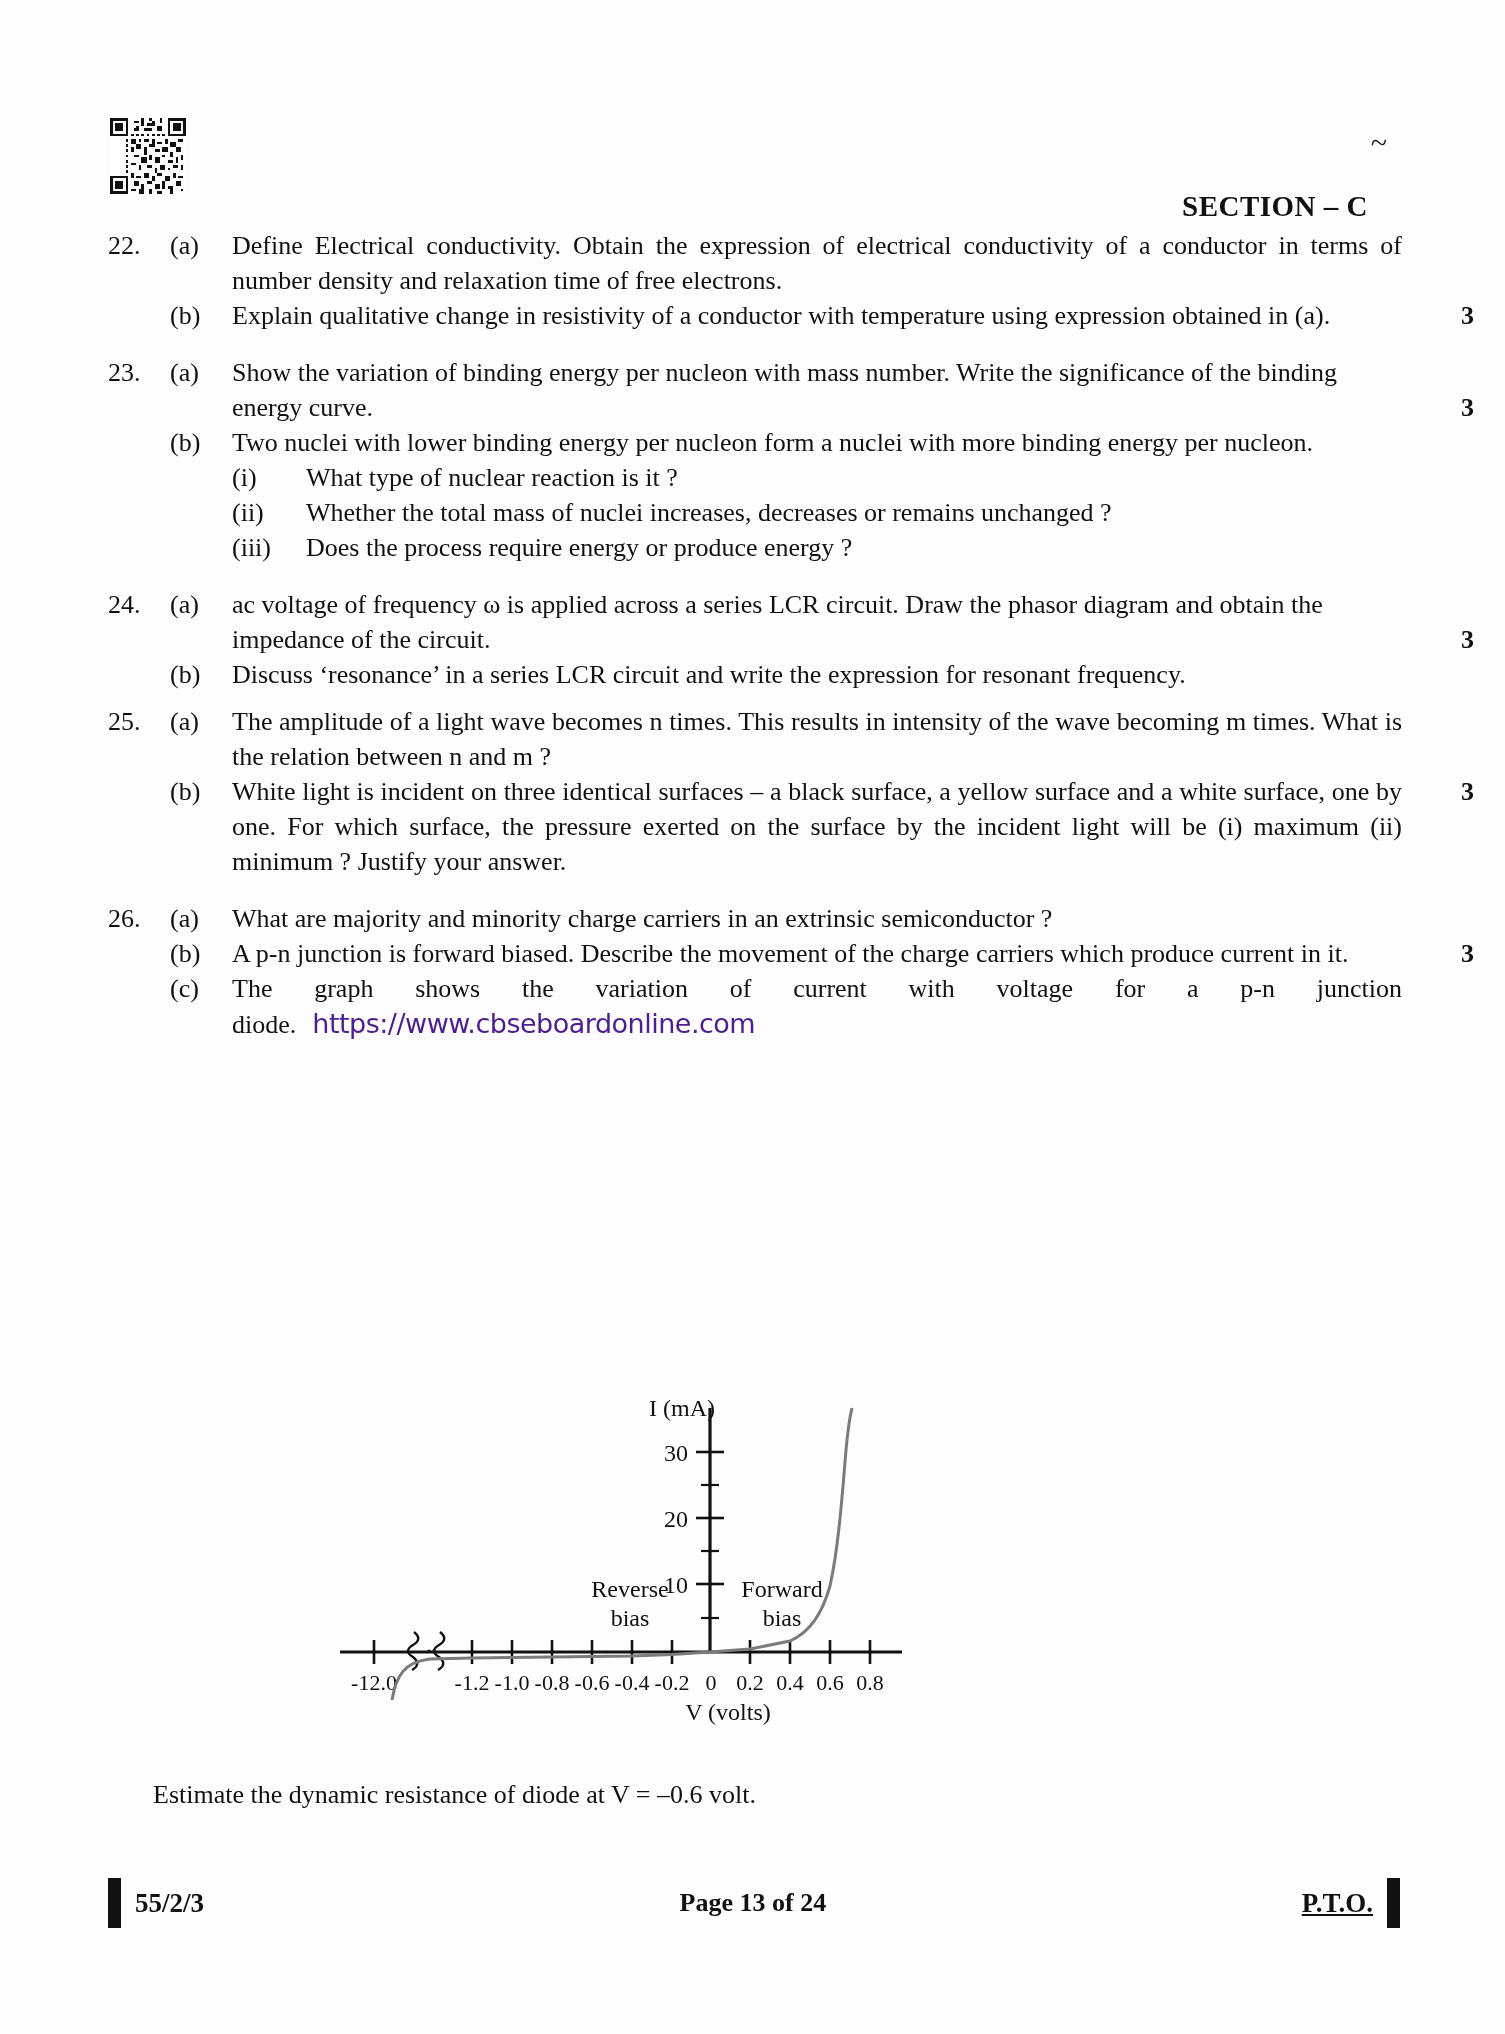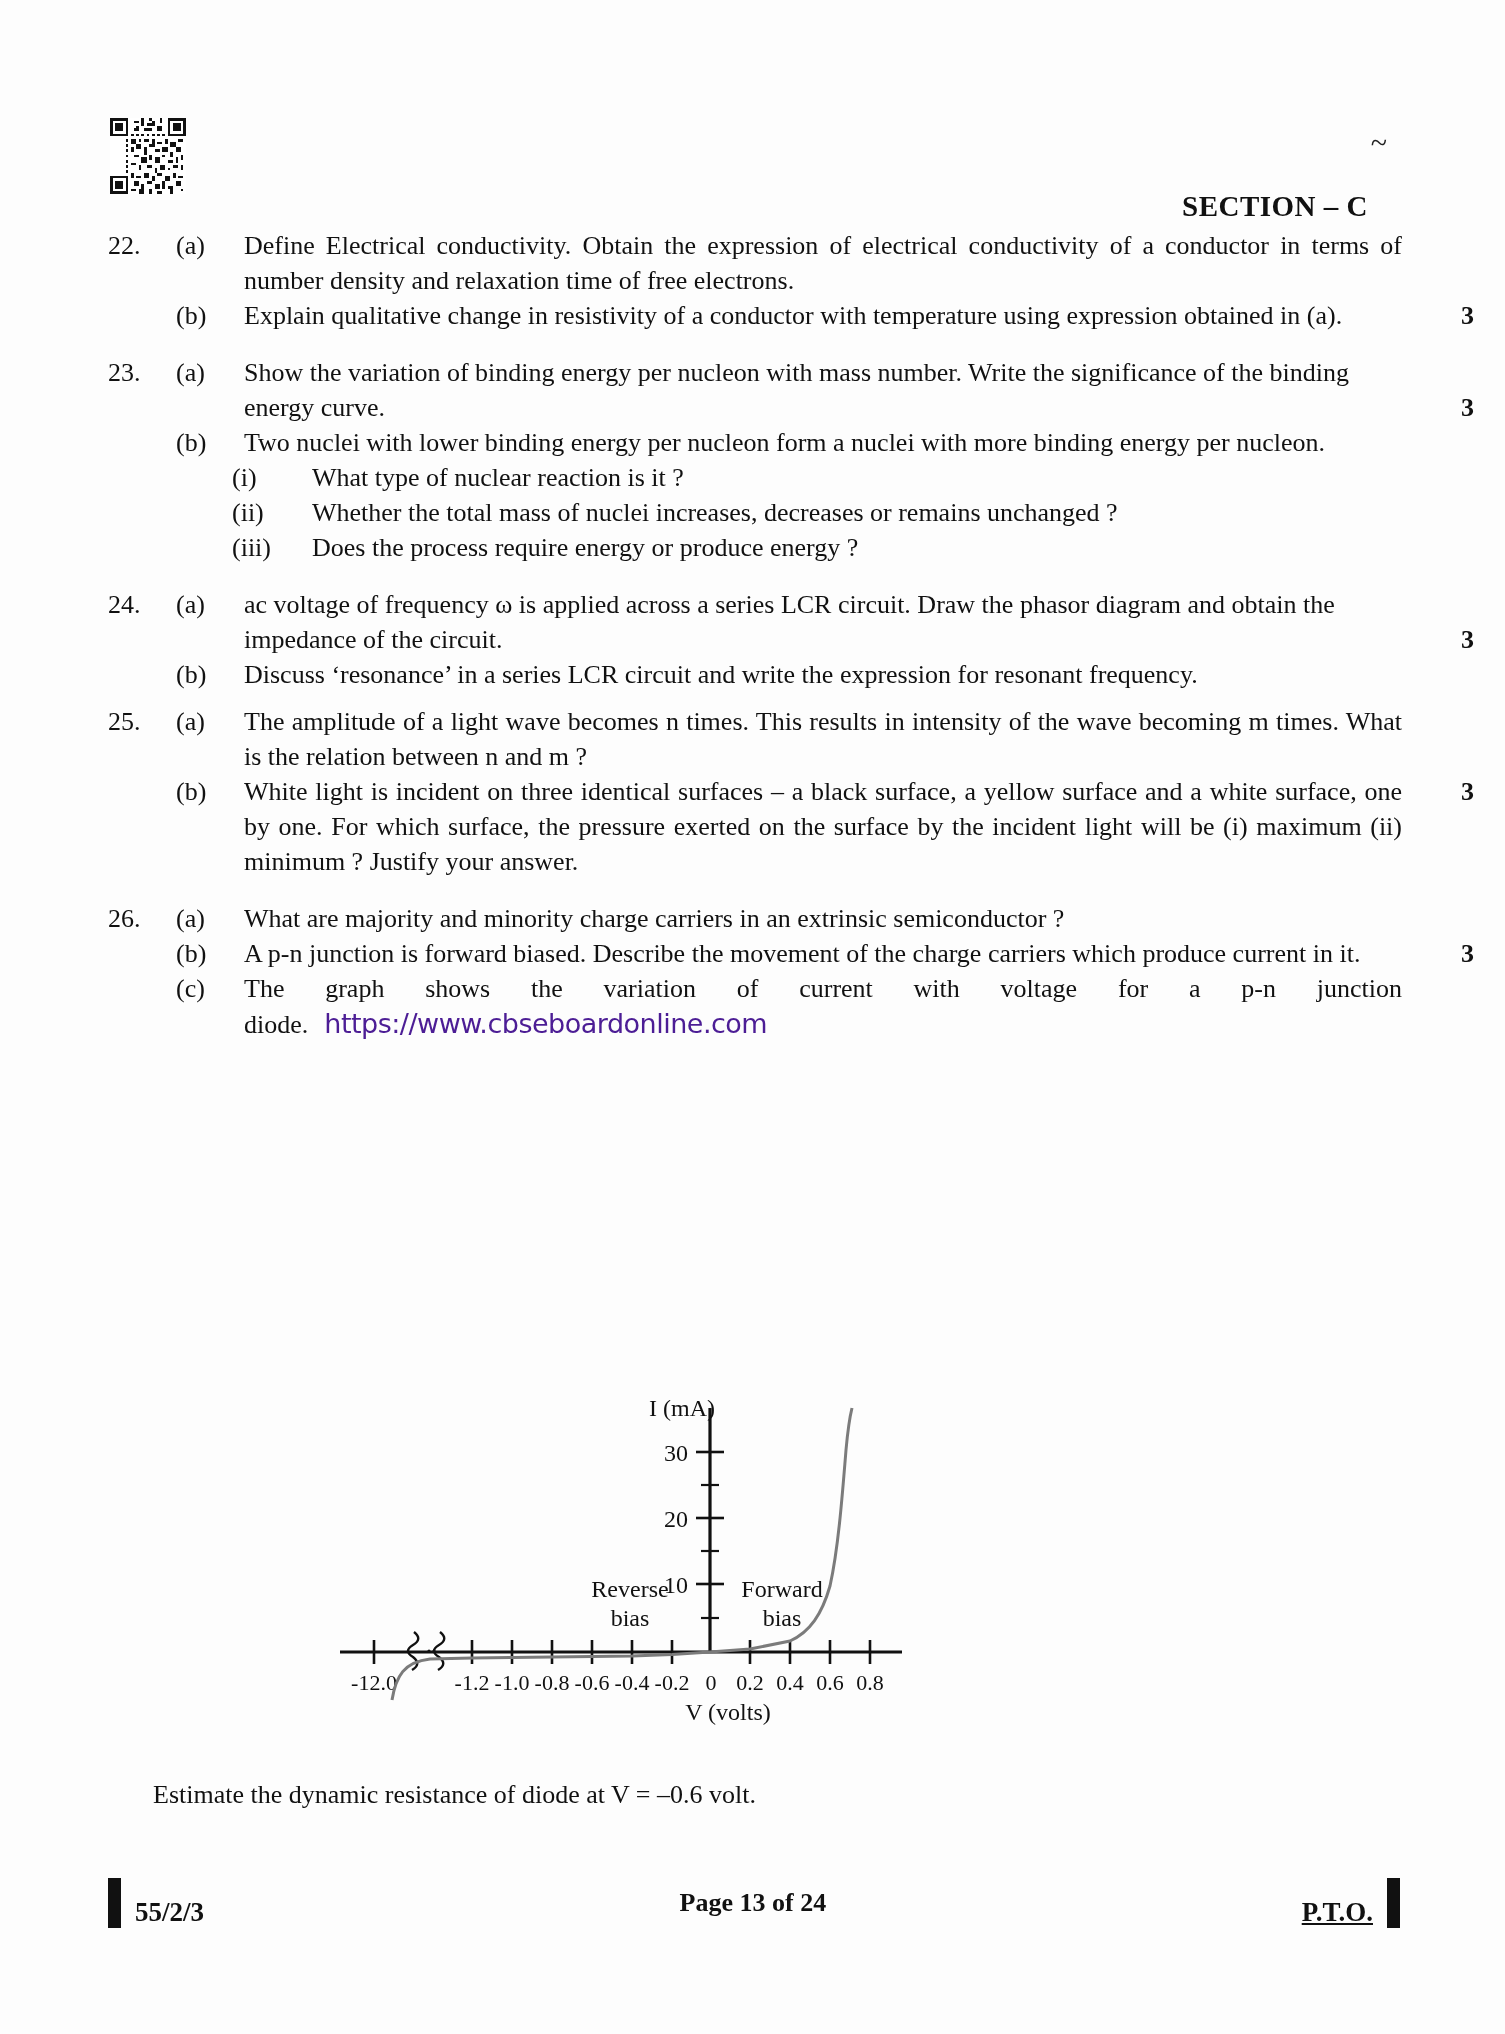--- a/index.html
+++ b/index.html
@@ -62,21 +62,20 @@
     position: absolute;
     left: 108px;
     top: 228px;
     width: 1300px;
   }
 
   .qrow {
     display: flex;
     align-items: flex-start;
     position: relative;
-    gap: 6px;
   }
   .q-num {
     width: 62px;
     flex: 0 0 62px;
     font-size: 26px;
     line-height: 35px;
     text-align: left;
     padding-top: 0;
   }
   .q-part {
@@ -167,21 +166,21 @@
     font-weight: bold;
   }
   .footer-pto {
     font-size: 27px;
     font-weight: bold;
     margin-right: 14px;
     text-decoration: underline;
   }
   .footer-left-grp, .footer-right-grp {
     display: flex;
-    align-items: flex-end;
+    align-items: center;
   }
 </style>
 </head>
 <body>
 
 <div class="page">
 
   <div class="qr-wrap">
     <svg viewBox="0 0 29 29" width="76" height="76" shape-rendering="crispEdges">
       <rect width="29" height="29" fill="#fff"></rect>

